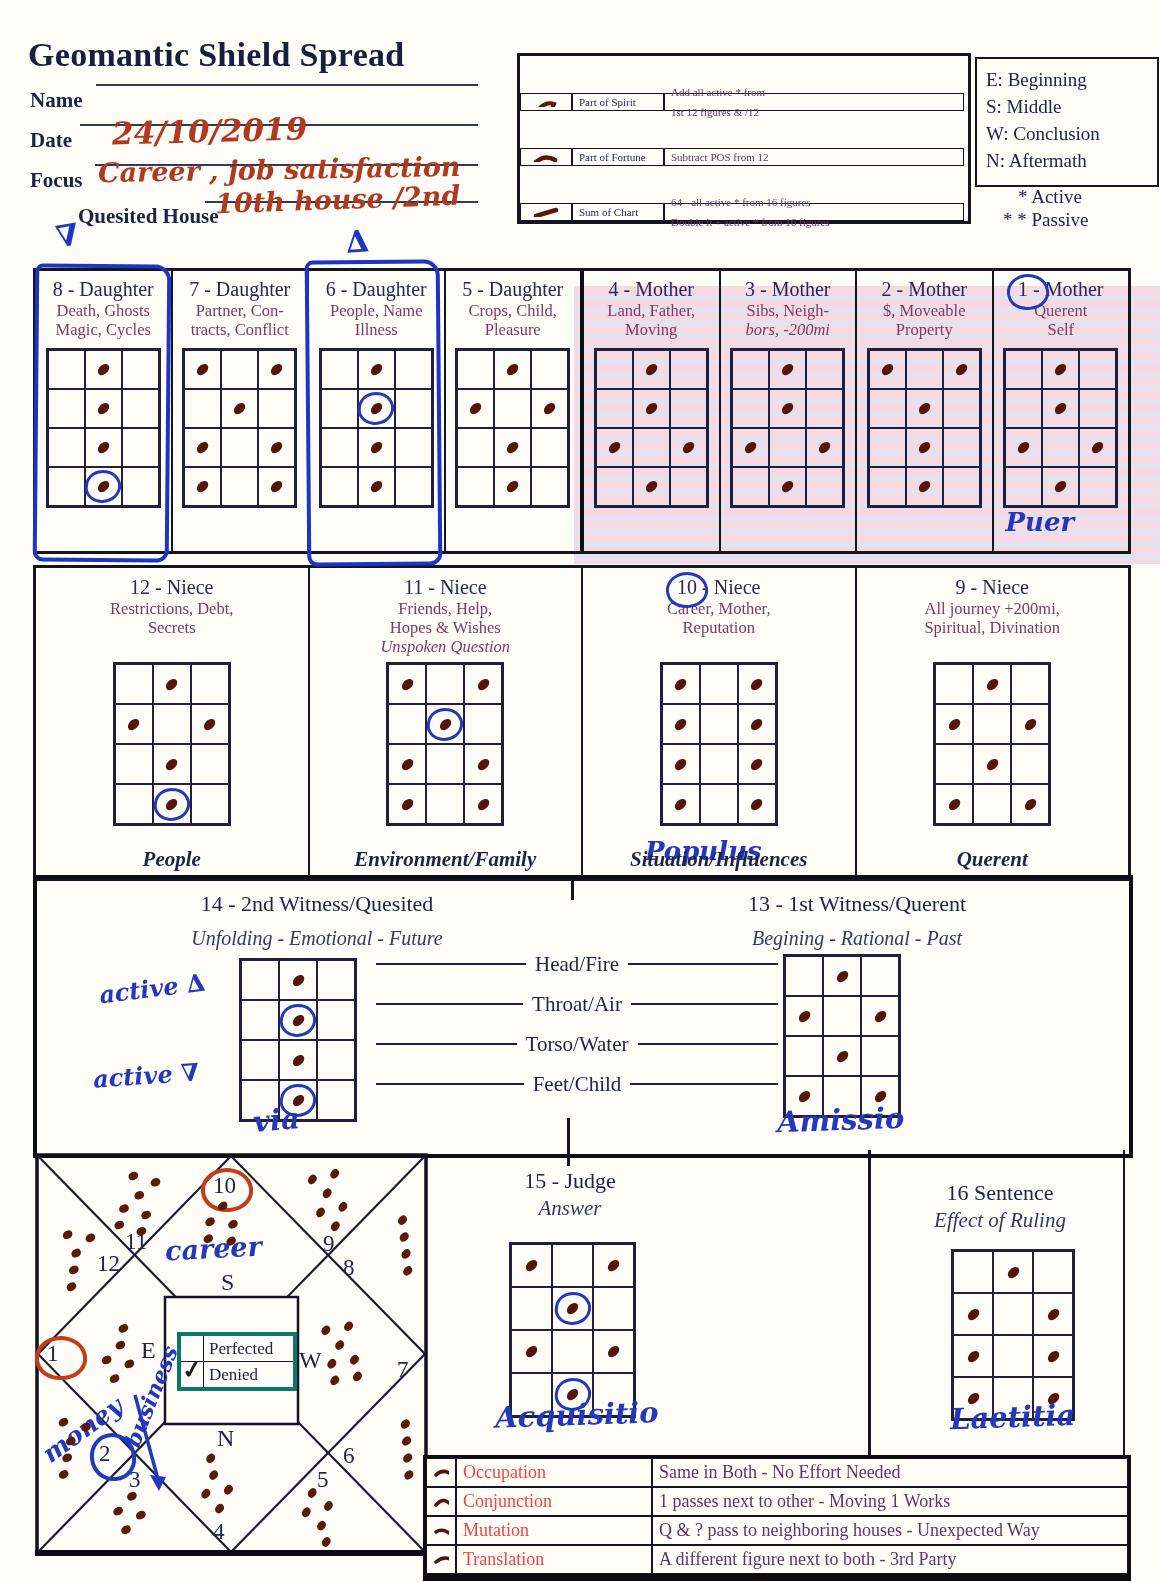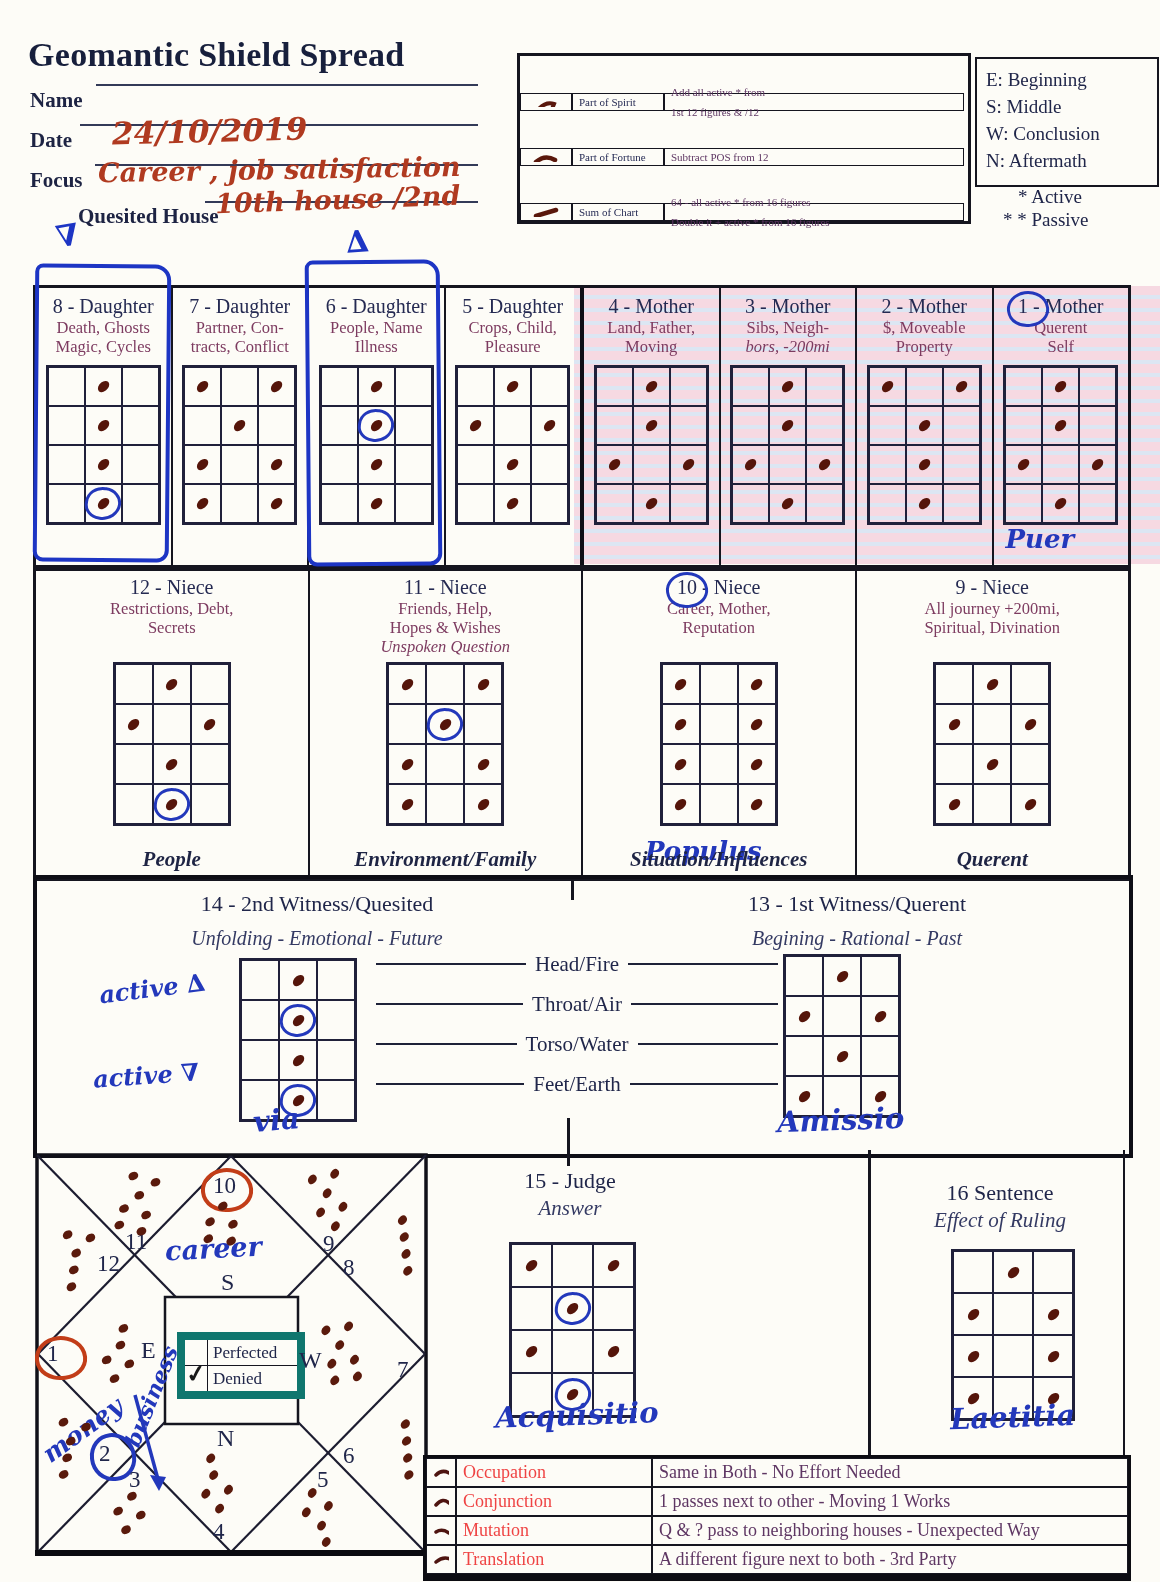--- a/index.html
+++ b/index.html
@@ -21,21 +21,21 @@
   .fname{color:#272c55;}
   .fdesc{color:#5e3663;white-space:pre-line;}
   
   .legend{position:absolute;left:975px;top:57px;width:162px;height:112px;border:2.5px solid #15151f;
           padding:7px 9px;font-size:19px;line-height:27px;color:#20264a;background:#fdfcf7;}
   .actpass{position:absolute;font-size:19px;color:#20264a;}
   
   .pinkband{position:absolute;left:574px;top:286px;width:586px;height:278px;
       background:repeating-linear-gradient(180deg,#f6d9e2 0px,#f6d9e2 9px,#dce6f3 9px,#dce6f3 13px);}
   .rowtable{position:absolute;display:flex;border:3px solid #15151f;}
-  #row1{left:33px;top:285px;width:1092px;height:280px;justify-content:flex-end;}
+  #row1{left:33px;top:268px;width:1092px;height:280px;justify-content:flex-end;}
   #row2{left:33px;top:565px;width:1092px;height:310px;}
   .fig-box,.niece-box{flex:1;border-right:2px solid #15151f;position:relative;text-align:center;}
   .fig-box:last-child,.niece-box:last-child{border-right:none;}
   .fig-box.thickdiv{border-right:4px solid #0e0e16;}
   .fig-title{margin-top:7px;font-size:20px;color:#252a52;}
   .fig-line{font-size:16.5px;line-height:19px;color:#7d3b60;}
   .fig-line.it{font-style:italic;}
   .ggrid{display:grid;border:2px solid #20203a;margin:9px auto 0;width:max-content;}
   .gcell{border:1px solid #20203a;position:relative;display:flex;align-items:center;justify-content:center;}
   .dot{width:13px;height:9px;background:#55150a;border-radius:62% 50% 58% 45%;transform:rotate(-38deg);}
@@ -61,21 +61,21 @@
   
   .vline{position:absolute;background:#15151f;}
   #chart{position:absolute;left:35px;top:1153px;width:393px;height:403px;}
   .chart-num{position:absolute;font-size:23px;color:#20264a;}
   .chart-dir{position:absolute;font-size:24px;color:#20264a;}
   .cring{position:absolute;left:-12px;top:-5px;width:44px;height:36px;border:4px solid #c23d18;border-radius:50% 55% 48% 52%;transform:rotate(-6deg);}
   .cring.blue{border-color:#2338bb;width:38px;height:40px;left:-9px;top:-8px;}
   .cluster{position:absolute;}
   .crow{display:flex;gap:13px;height:17px;align-items:center;justify-content:center;width:36px;}
   .cdot{width:10px;height:8px;background:#5a1a0c;border-radius:60% 48% 55% 50%;transform:rotate(-30deg);}
-  .verdict{position:absolute;left:142px;top:179px;width:112px;border:8px solid #0f766e;background:#fdfcf7;}
+  .verdict{position:absolute;left:142px;top:179px;width:112px;border:4px solid #0f766e;background:#fdfcf7;}
   .vrow{display:flex;border-bottom:1.5px solid #15151f;height:25px;}
   .vrow:last-child{border-bottom:none;}
   .vcheck{width:22px;border-right:1.5px solid #15151f;position:relative;}
   .vtext{flex:1;font-size:17px;color:#20264a;padding-left:5px;line-height:25px;}
   .checkmark{position:absolute;left:1px;top:-6px;font-size:24px;font-weight:bold;color:#181818;transform:rotate(-8deg);}
   .sec-title{position:absolute;text-align:center;font-size:22px;color:#20264a;}
   .sec-sub{position:absolute;text-align:center;font-size:21px;font-style:italic;color:#343a63;}
   .gmount{position:absolute;}
   .big-note{position:absolute;font-size:29px;}
   
@@ -596,21 +596,21 @@
           <span class="blabel">Throat/Air</span>
           <span class="bline"></span>
         </div>
         <div class="bodyrow" style="top: 154px;">
           <span class="bline"></span>
           <span class="blabel">Torso/Water</span>
           <span class="bline"></span>
         </div>
         <div class="bodyrow" style="top: 194px;">
           <span class="bline"></span>
-          <span class="blabel">Feet/Earth</span>
+          <span class="blabel">Feet/Child</span>
           <span class="bline"></span>
         </div>
       </div>
 
     <div class="vseg" style="left:534px;top:0;height:21px;"></div>
 
     <div class="wit-active hw hw-blue" style="left:62px;top:95px;transform:rotate(-7deg);">active ∆</div>
     <div class="wit-active hw hw-blue" style="left:56px;top:182px;transform:rotate(-4deg);">active ∇</div>
     <div class="wit-note hw hw-blue" style="left:216px;top:224px;transform:rotate(-5deg);">via</div>
     <div class="wit-note hw hw-blue" style="left:740px;top:224px;transform:rotate(-2deg);">Amissio</div>

